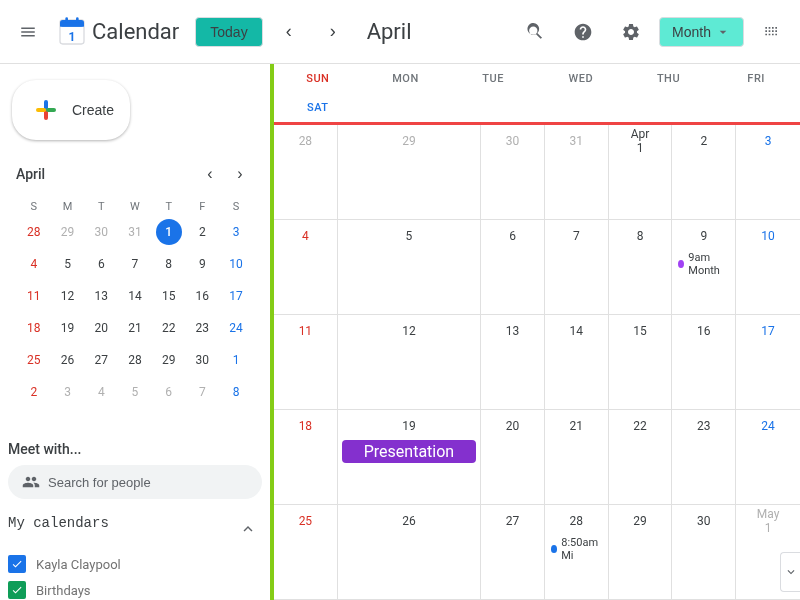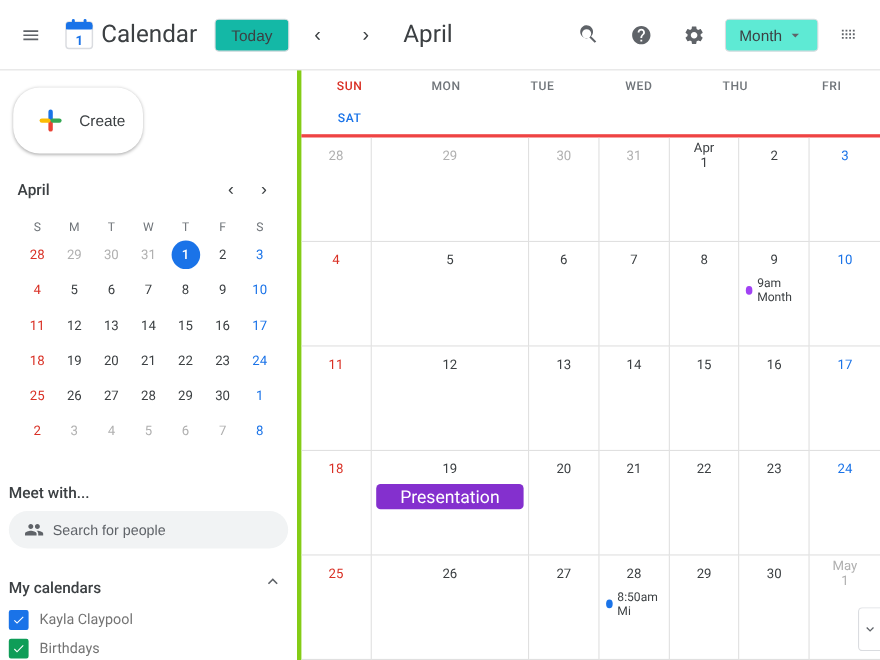--- a/index.html
+++ b/index.html
@@ -41,21 +41,21 @@
     .mini-day.sun { color: #d93025; }
     .mini-day.sat { color: #1a73e8; }
 
     
     .meet-section { margin-top: 28px; }
     .meet-title { font-size: 14px; font-weight: 500; color: #3c4043; margin-bottom: 8px; }
     .search-people { display: flex; align-items: center; gap: 8px; border: none; background: #f1f3f4; border-radius: 20px; padding: 8px 14px; width: 100%; cursor: text; font-size: 13px; color: #5f6368; }
 
     
     .calendars-section { margin-top: 16px; }
-    .calendars-header { display: flex; align-items: flex-end; justify-content: space-between; margin-bottom: 8px; }
+    .calendars-header { display: flex; align-items: flex-start; justify-content: space-between; margin-bottom: 8px; font-family: Liberation Mono, monospace; }
     .calendars-title { font-size: 14px; font-weight: 500; color: #3c4043; }
     .collapse-btn { width: 28px; height: 28px; border: none; background: none; cursor: pointer; border-radius: 50%; display: flex; align-items: center; justify-content: center; }
     .cal-item { display: flex; align-items: center; gap: 10px; padding: 4px 0; cursor: pointer; }
     .cal-checkbox { width: 18px; height: 18px; border-radius: 2px; display: flex; align-items: center; justify-content: center; flex-shrink: 0; }
     .cal-label { font-size: 13px; color: #737373; }
     .badge-wrapper { position: relative; }
 
     
     .calendar-area { flex: 1; display: flex; flex-direction: column; overflow: hidden; }
     .day-headers { display: grid; grid-template-columns: repeat(6, 1fr); border-bottom: 3px solid #ef4444; }

